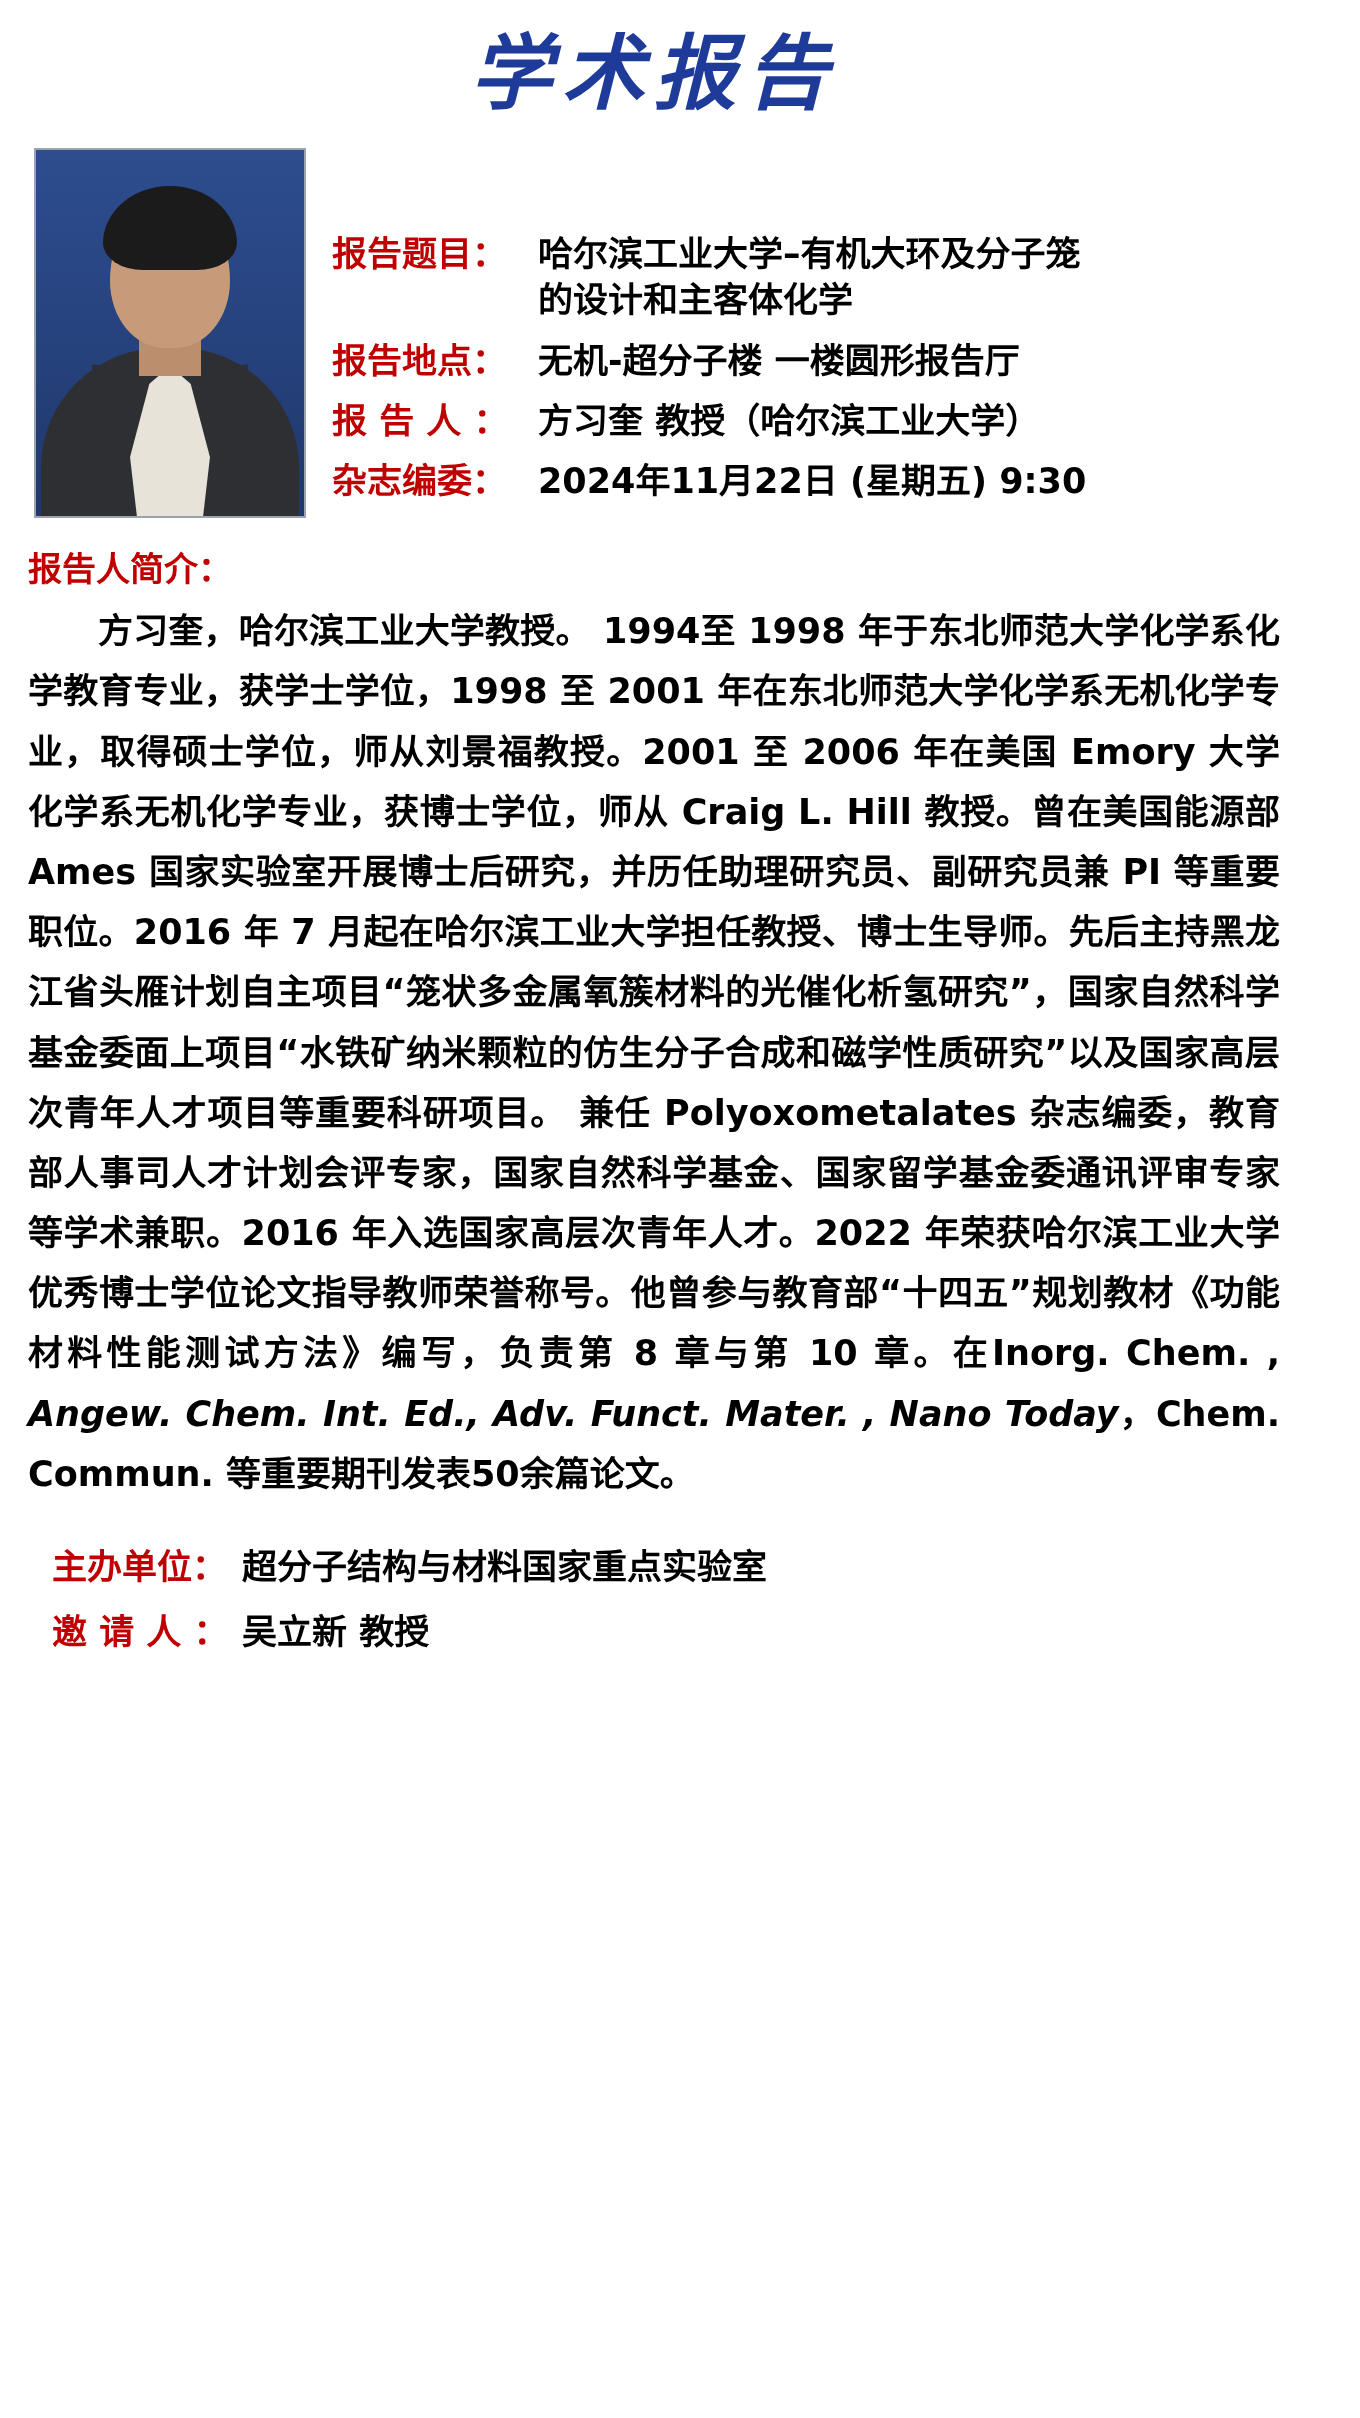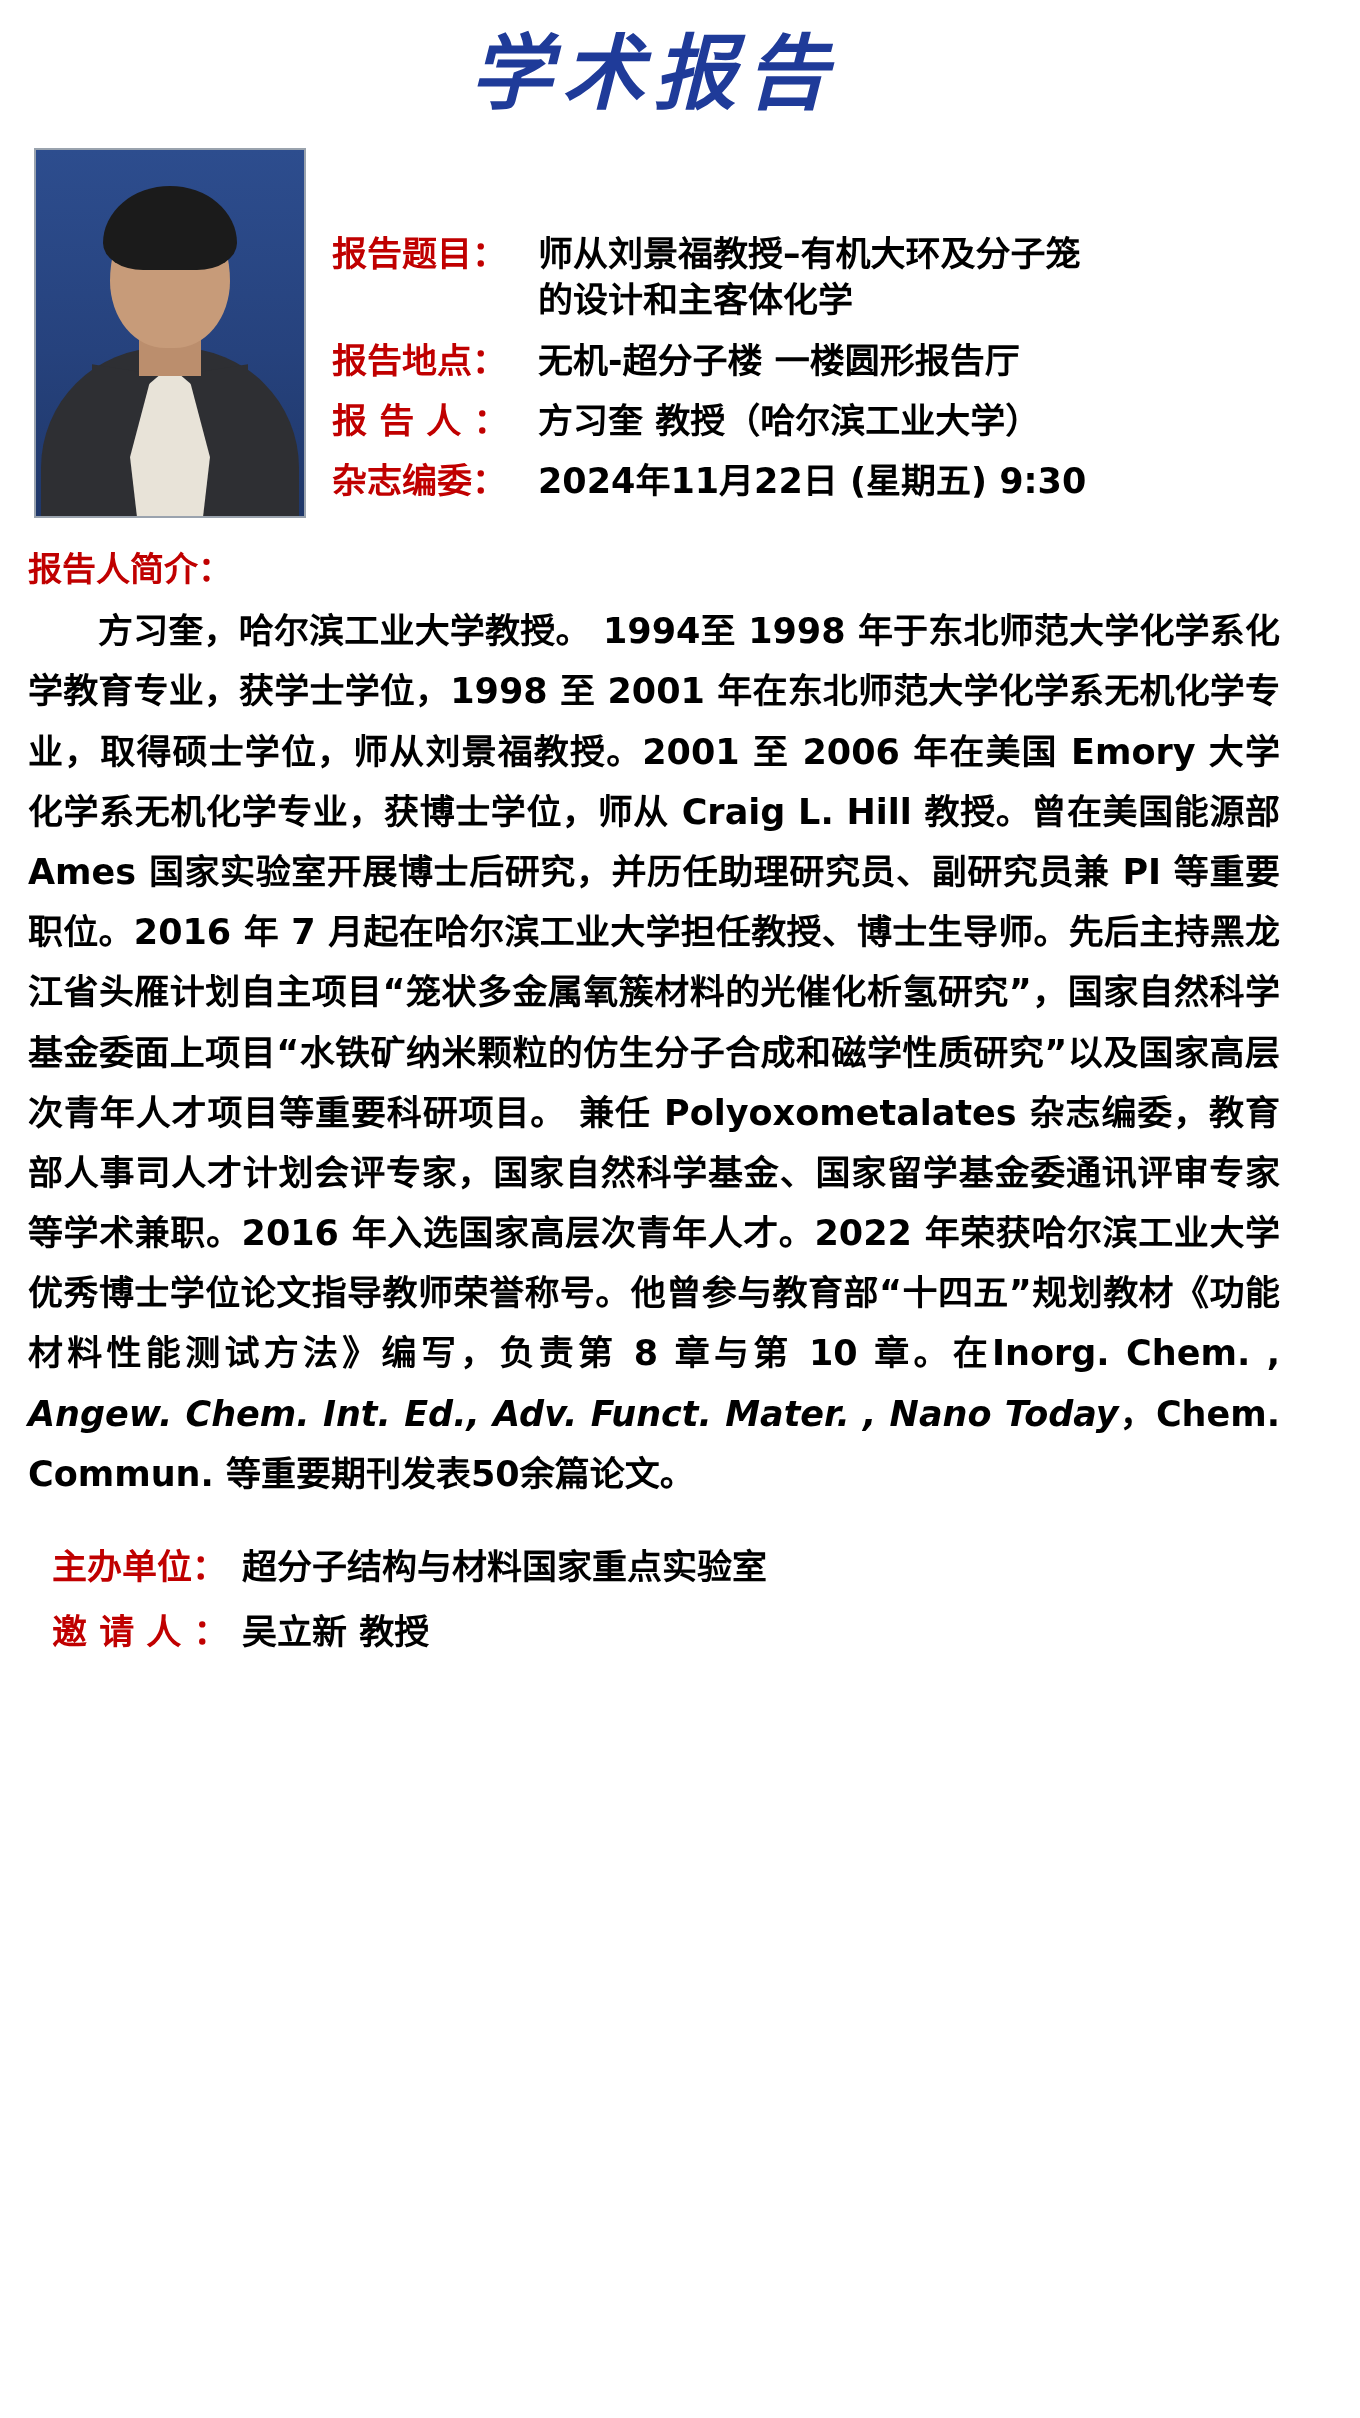--- a/index.html
+++ b/index.html
@@ -225,21 +225,21 @@
       <div class="photo-neck"></div>
       <div class="photo-head"></div>
       <div class="photo-hair"></div>
     </div>
 
     <div class="info-list">
 
       <div class="info-row">
         <div class="info-label">报告题目：</div>
         <div class="info-value">
-          <span>师从刘景福教授–有机大环及分子笼</span>
+          <span>哈尔滨工业大学–有机大环及分子笼</span>
           <span class="line2">的设计和主客体化学</span>
         </div>
       </div>
 
       <div class="info-row">
         <div class="info-label">报告地点：</div>
         <div class="info-value">无机-超分子楼 一楼圆形报告厅</div>
       </div>
 
       <div class="info-row">

